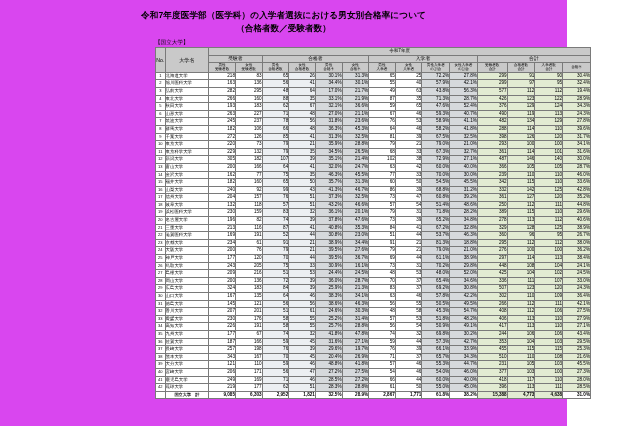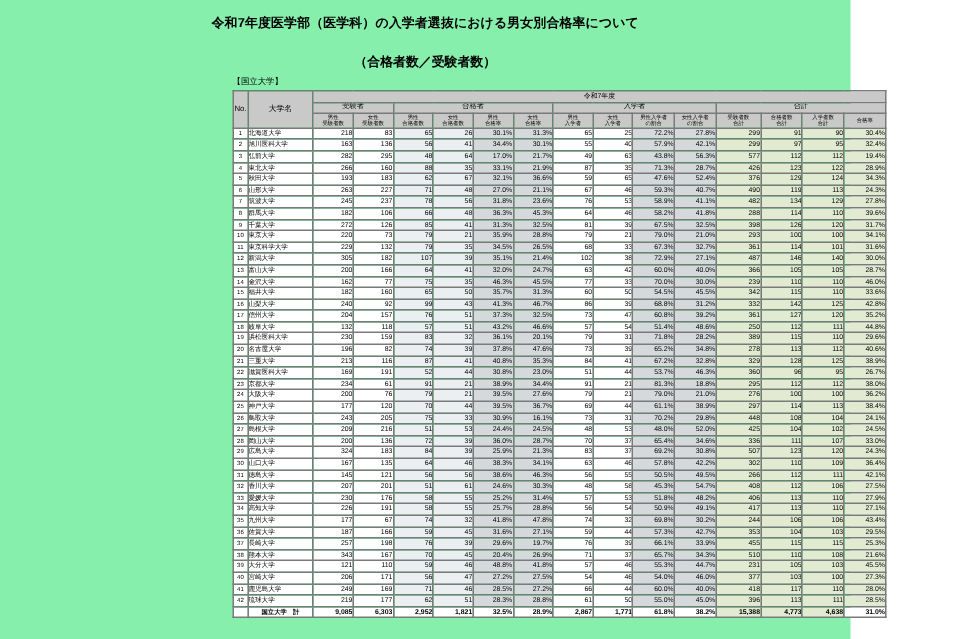--- a/index.html
+++ b/index.html
@@ -11,37 +11,37 @@
     width: 640px;
     height: 426px;
     font-family: "Liberation Sans", "DejaVu Sans", sans-serif;
     color: #000000;
     overflow: hidden;
   }
   .page {
     position: relative;
     width: 567px;
     height: 426px;
-    background: #86efac;
+    background: #d946ef;
   }
   .title-block {
     text-align: center;
     padding-top: 9px;
   }
   .title-line1 {
     font-size: 8.6px;
     font-weight: bold;
     letter-spacing: 0.1px;
     line-height: 12px;
   }
   .title-line2 {
     font-size: 8.6px;
     font-weight: bold;
     line-height: 12px;
-    margin-top: 14px;
+    margin-top: 1px;
   }
   .cat-label {
     margin-left: 155px;
     font-size: 5.6px;
     line-height: 8px;
     margin-top: 4px;
     margin-bottom: 1px;
   }
   .table-wrap {
     margin-left: 155px;

